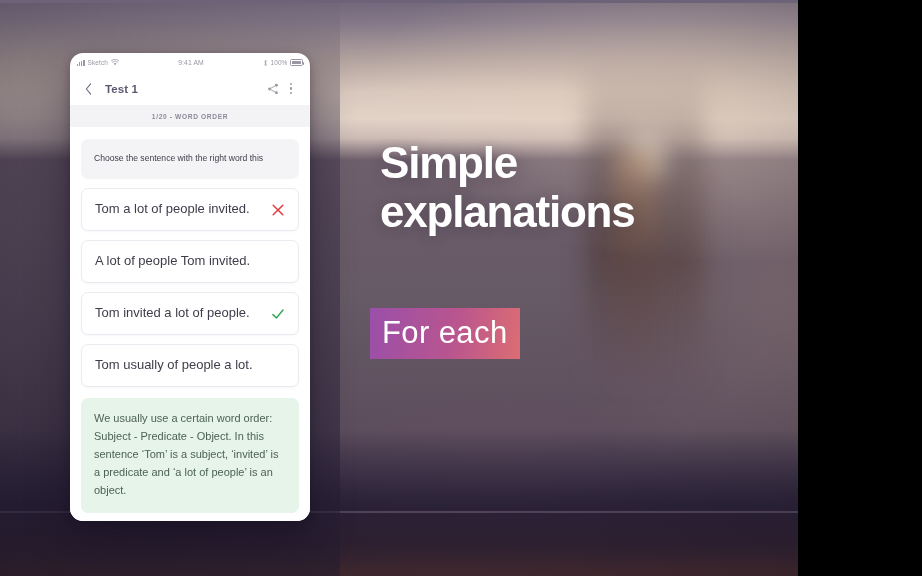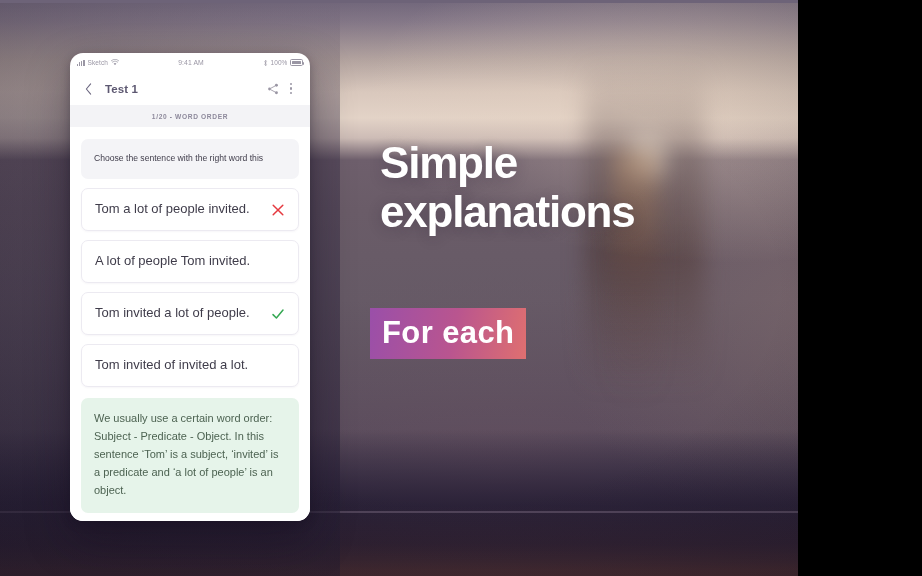--- a/index.html
+++ b/index.html
@@ -303,21 +303,21 @@
     text-shadow: 0 2px 14px rgba(40,28,50,0.28);
   }
   .headline .l2 { display: block; }
 
   .subline { position: absolute; left: 370px; top: 308px; }
   .sub-row { display: block; margin-bottom: 7px; }
   .sub-row span {
     display: inline-block;
     color: #ffffff;
     font-size: 31px;
-    font-weight: bold;
+    font-weight: normal;
     letter-spacing: 0.4px;
     line-height: 1;
     padding: 9px 12px 11px 12px;
     background-image: linear-gradient(100deg, #9a4fa9 0%, #b9558f 38%, #e0706f 72%, #f4836a 100%);
     background-size: 223px 100%;
     background-repeat: no-repeat;
   }
 </style>
 </head>
 <body>
@@ -410,21 +410,21 @@
       </div>
 
       <div class="option">
         <div class="txt">Tom invited a lot of people.</div>
         <svg class="mark" viewBox="0 0 14 14">
           <path d="M2 7.6 L5.4 11 L12 3.1" stroke="#35a853" stroke-width="1.5" fill="none" stroke-linecap="round" stroke-linejoin="round"></path>
         </svg>
       </div>
 
       <div class="option">
-        <div class="txt">Tom invited of invited a lot.</div>
+        <div class="txt">Tom usually of people a lot.</div>
       </div>
 
       <div class="explain">
         <p>We usually use a certain word order: Subject - Predicate - Object. In this sentence ‘Tom’ is a subject, ‘invited’ is a predicate and ‘a lot of people’ is an object.</p>
       </div>
 
     </div>
   </div>
 
   <div class="headline">

